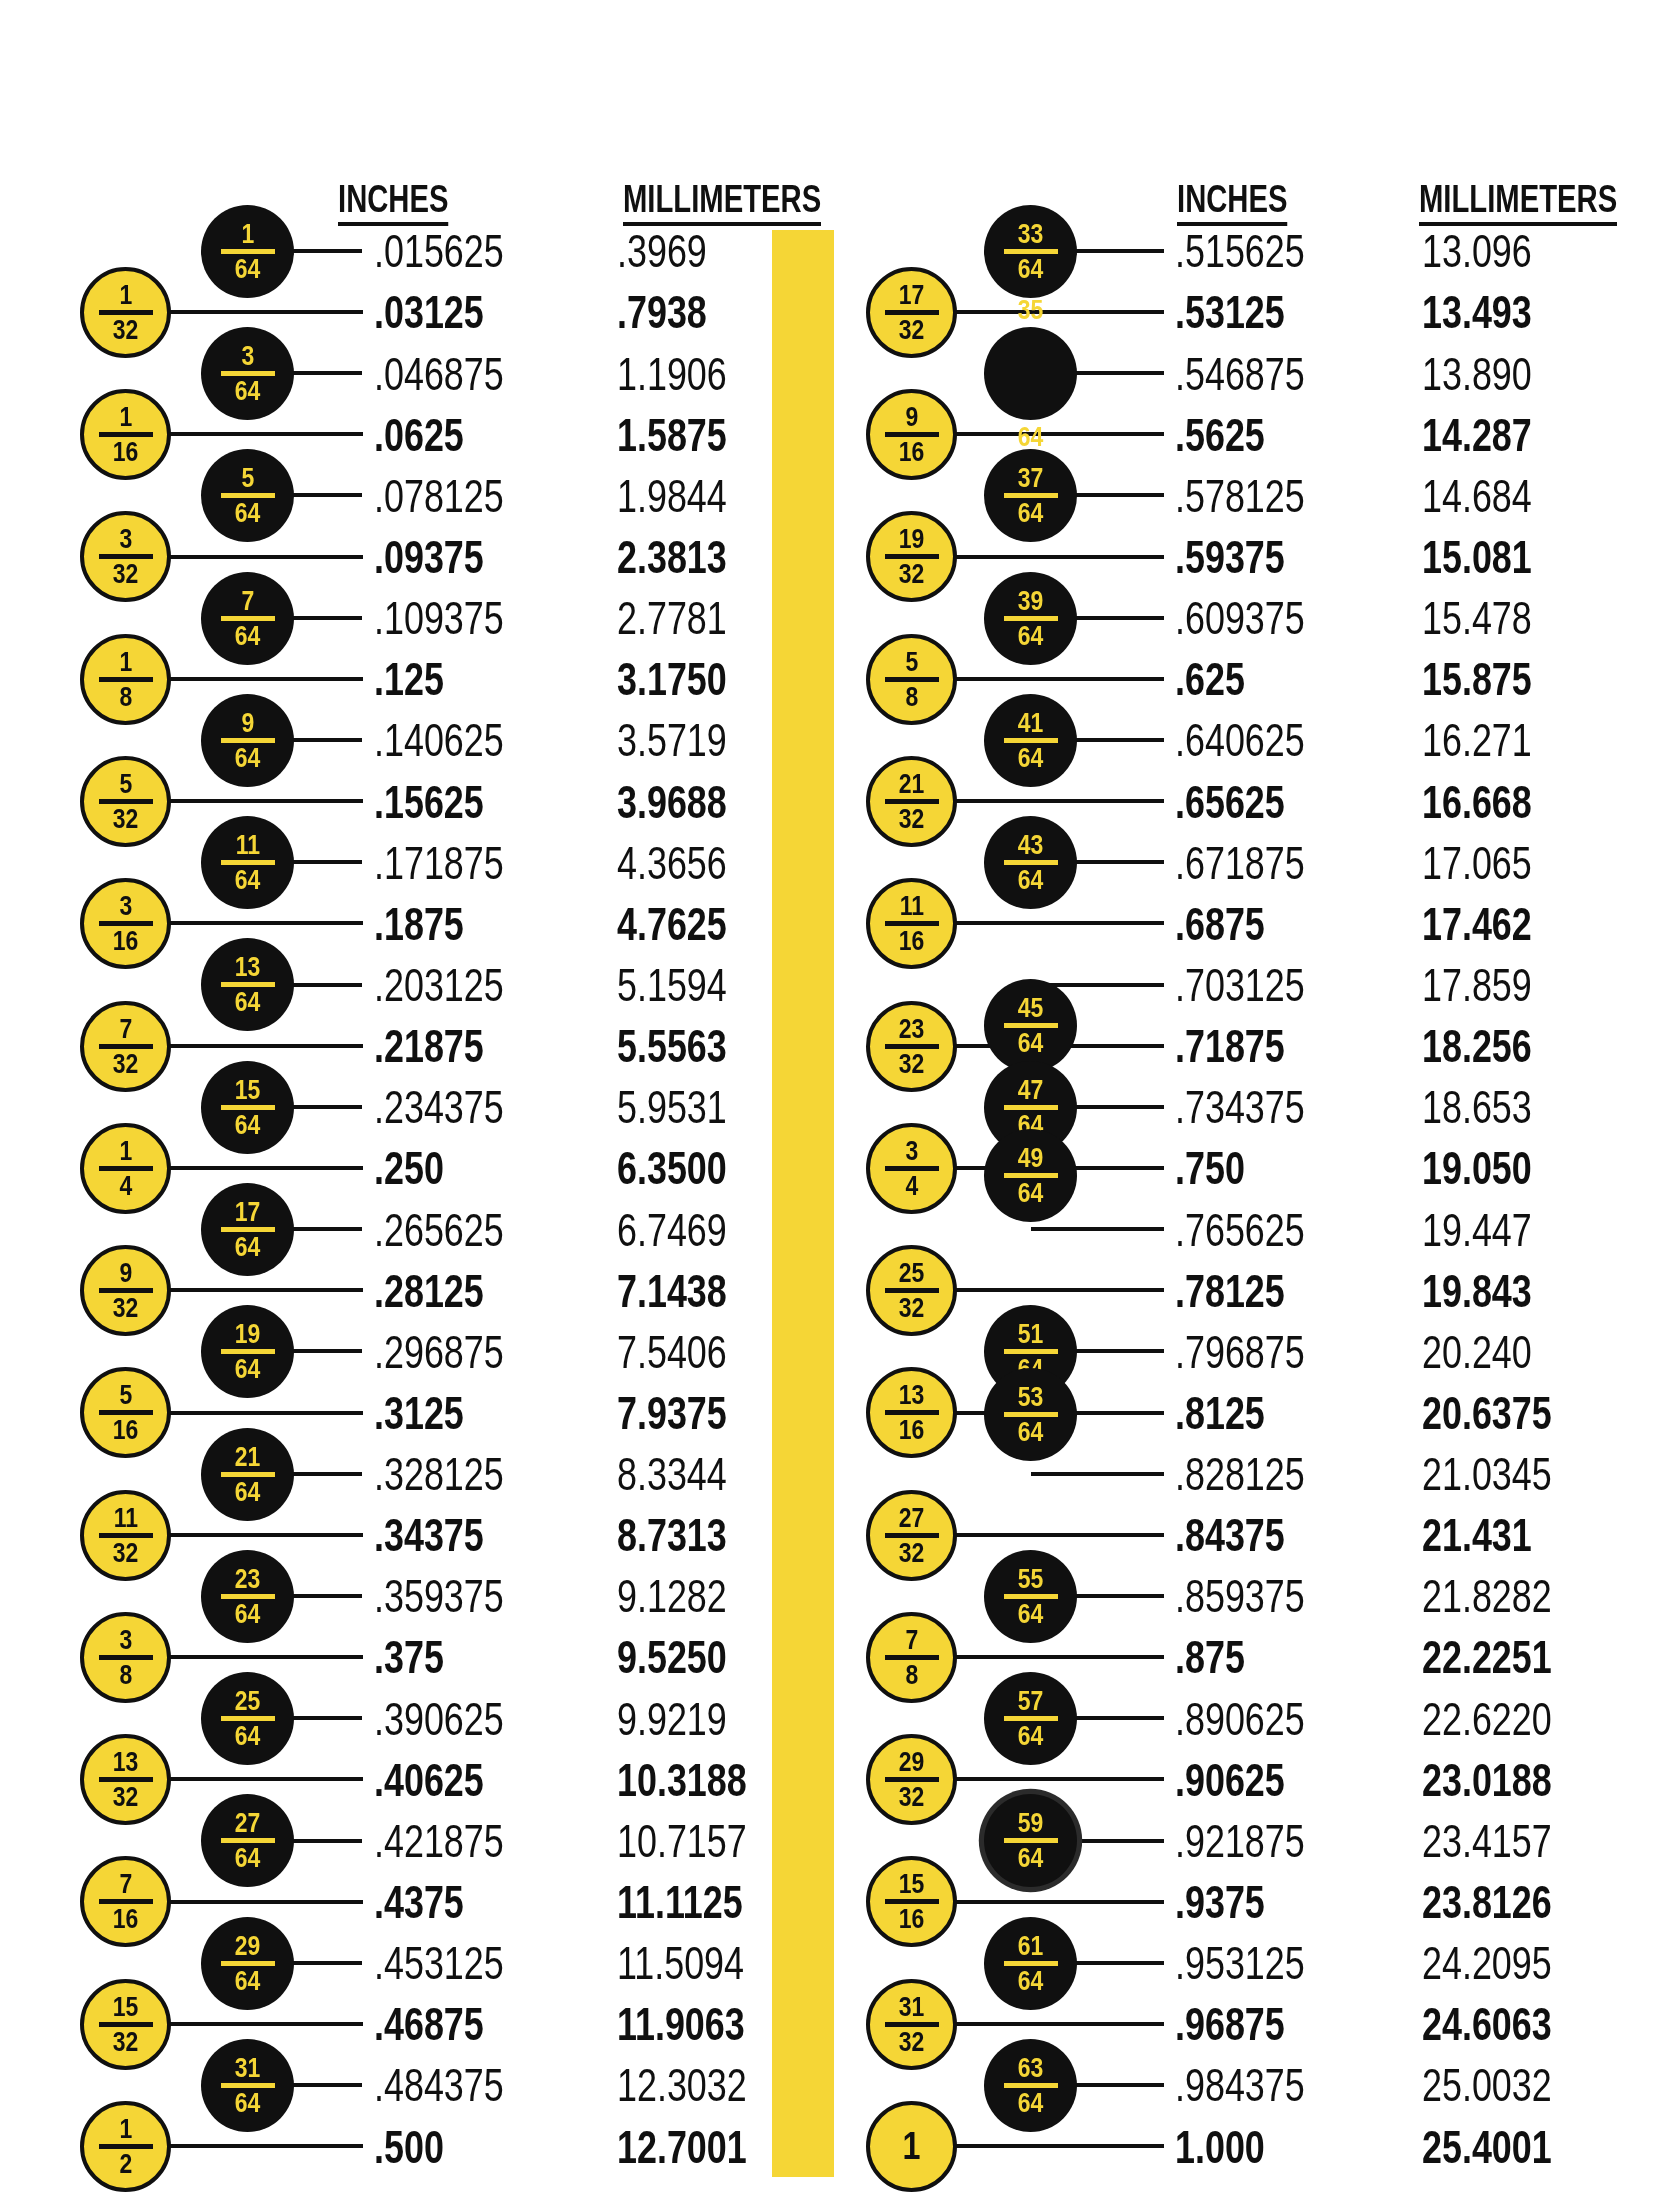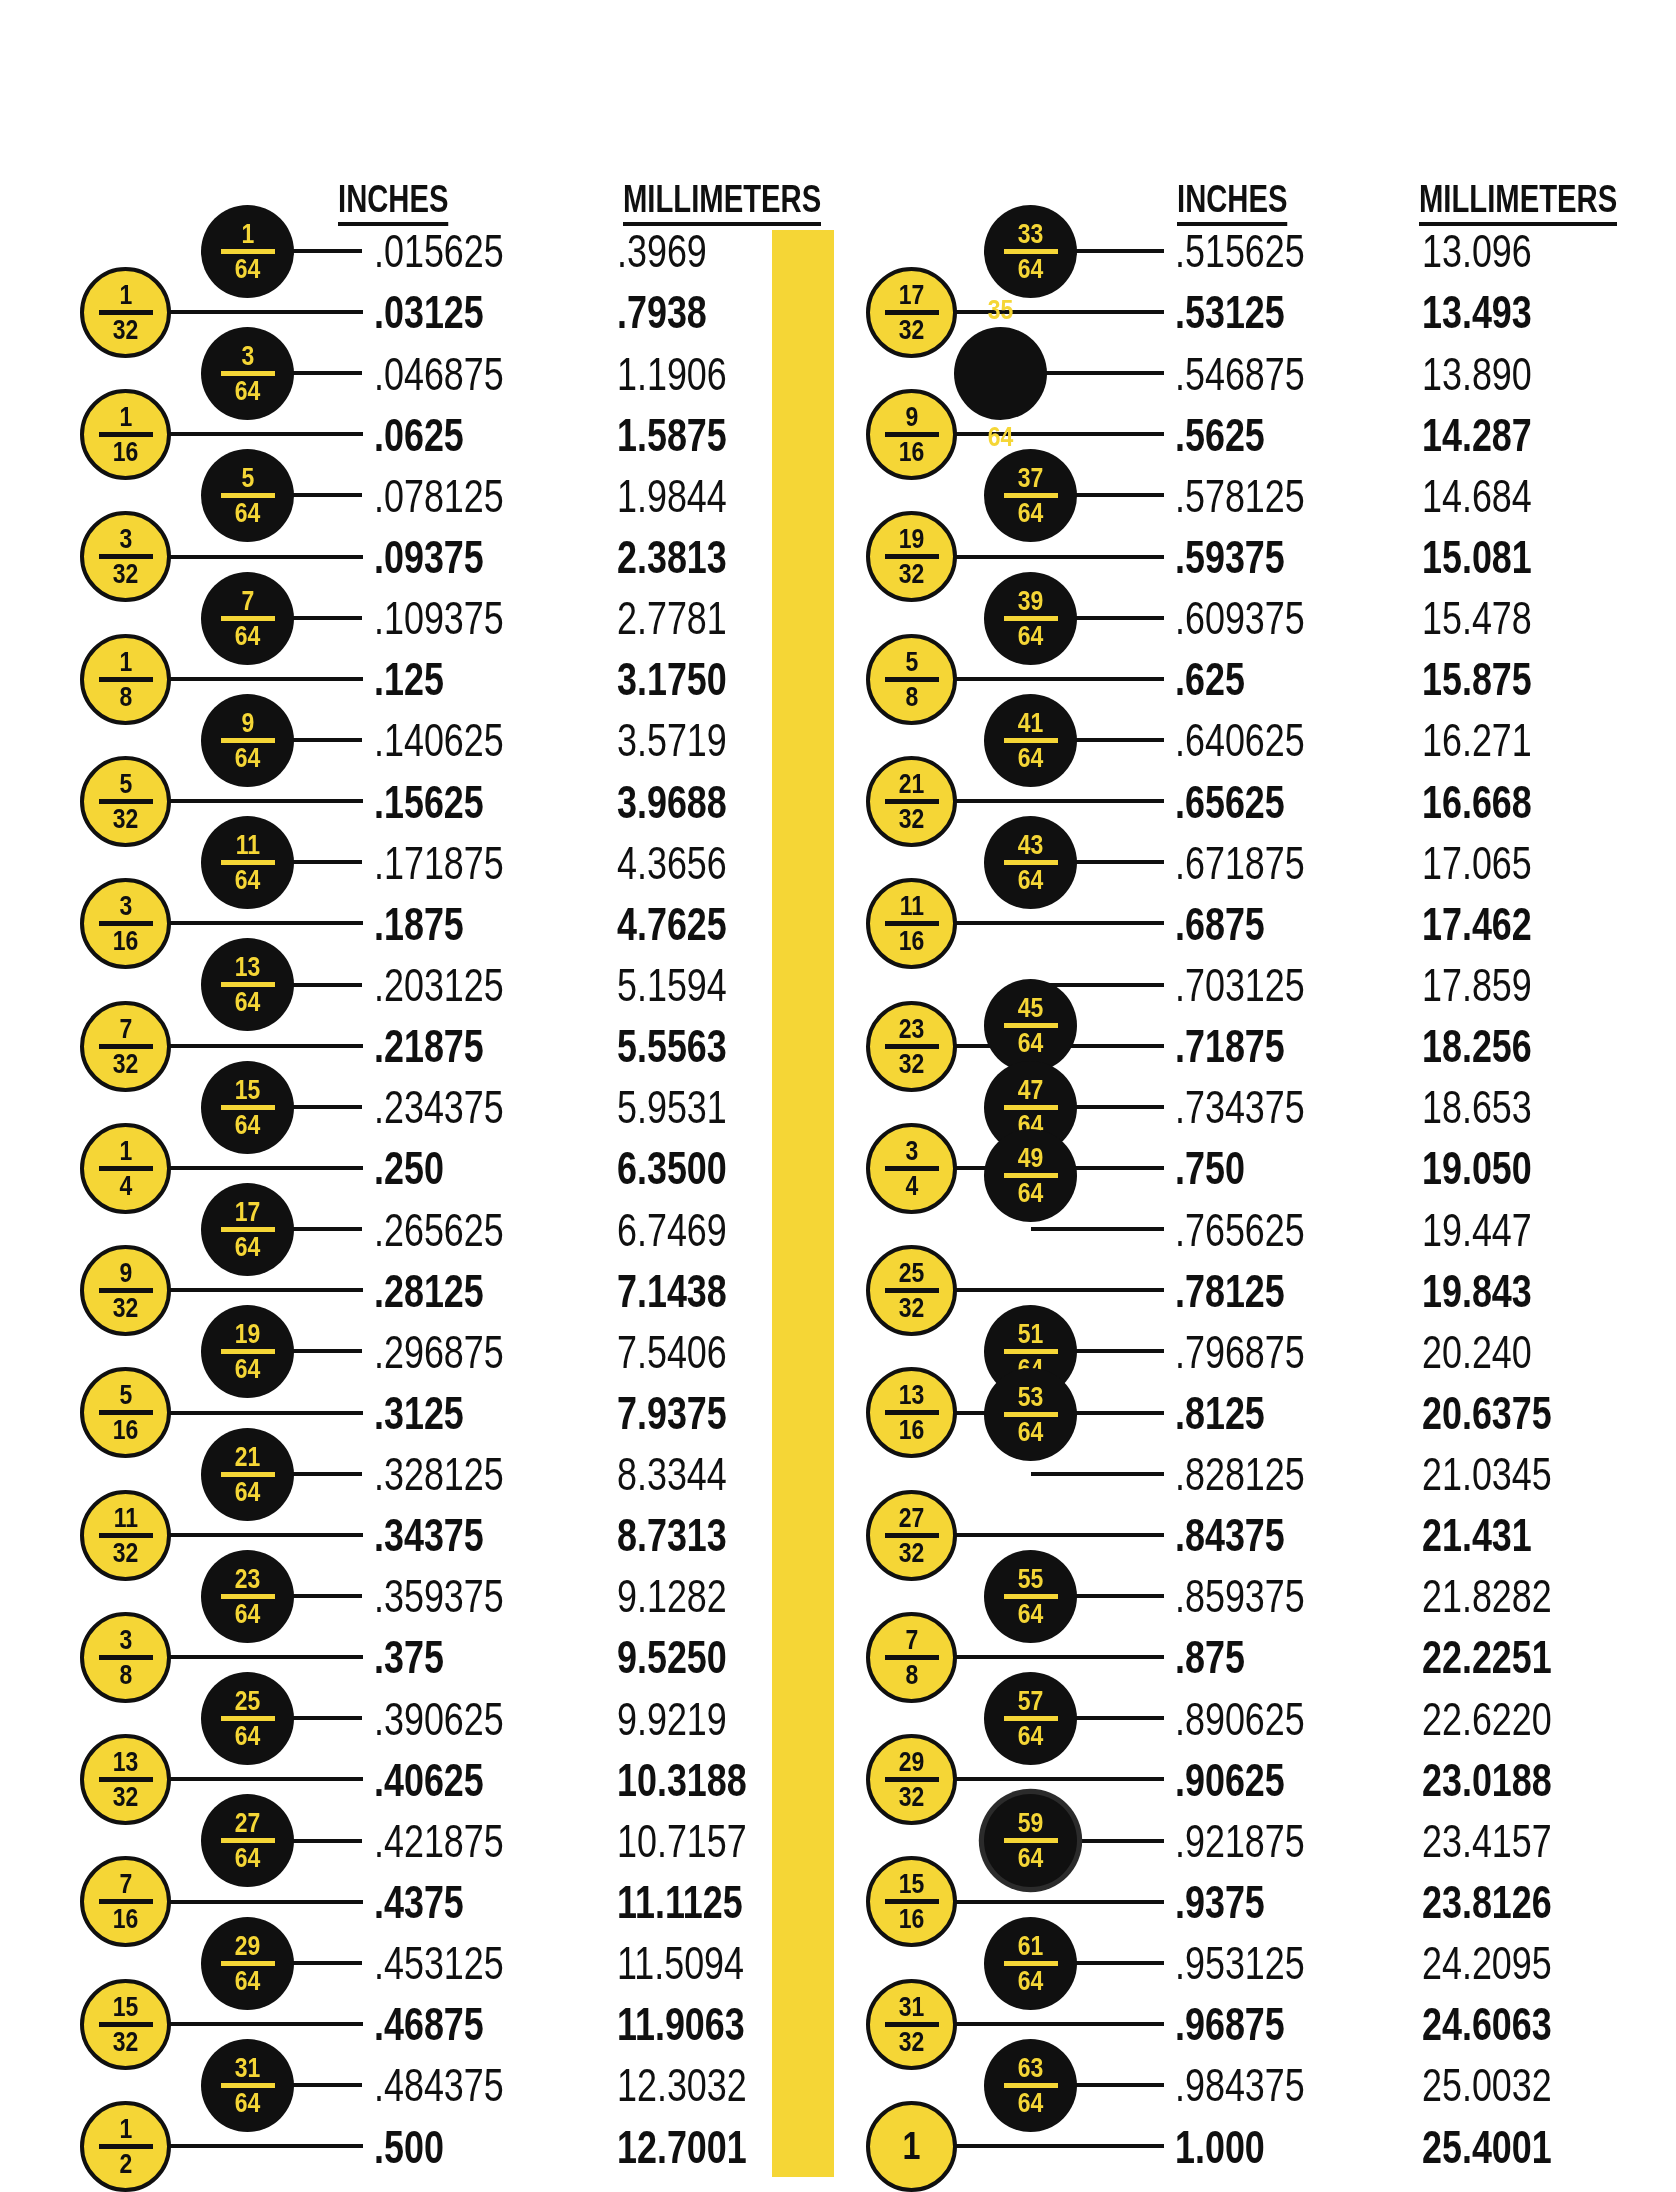--- a/index.html
+++ b/index.html
@@ -325,21 +325,21 @@
       <div class="val" style="left: 1422px; top: 222px;">13.096</div>
       <div class="connector" style="left: 912px; top: 310px; width: 252px;"></div>
       <div class="circle yellow" style="left: 866px; top: 267px; width: 91px; height: 91px;">
         <div class="frac-num">17</div>
         <div class="frac-bar"></div>
         <div class="frac-den">32</div>
       </div>
       <div class="val em" style="left: 1175px; top: 283px;">.53125</div>
       <div class="val em" style="left: 1422px; top: 283px;">13.493</div>
       <div class="connector" style="left: 1031px; top: 371px; width: 133px;"></div>
-      <div class="circle black" style="left: 954px; top: 327px; width: 93px; height: 93px; gap: 48px;">
+      <div class="circle black" style="left: 984px; top: 327px; width: 93px; height: 93px; gap: 48px;">
         <div class="frac-num">35</div>
         <div class="frac-bar"></div>
         <div class="frac-den">64</div>
       </div>
       <div class="val" style="left: 1175px; top: 345px;">.546875</div>
       <div class="val" style="left: 1422px; top: 345px;">13.890</div>
       <div class="connector" style="left: 912px; top: 432px; width: 252px;"></div>
       <div class="circle yellow" style="left: 866px; top: 389px; width: 91px; height: 91px;">
         <div class="frac-num">9</div>
         <div class="frac-bar"></div>

